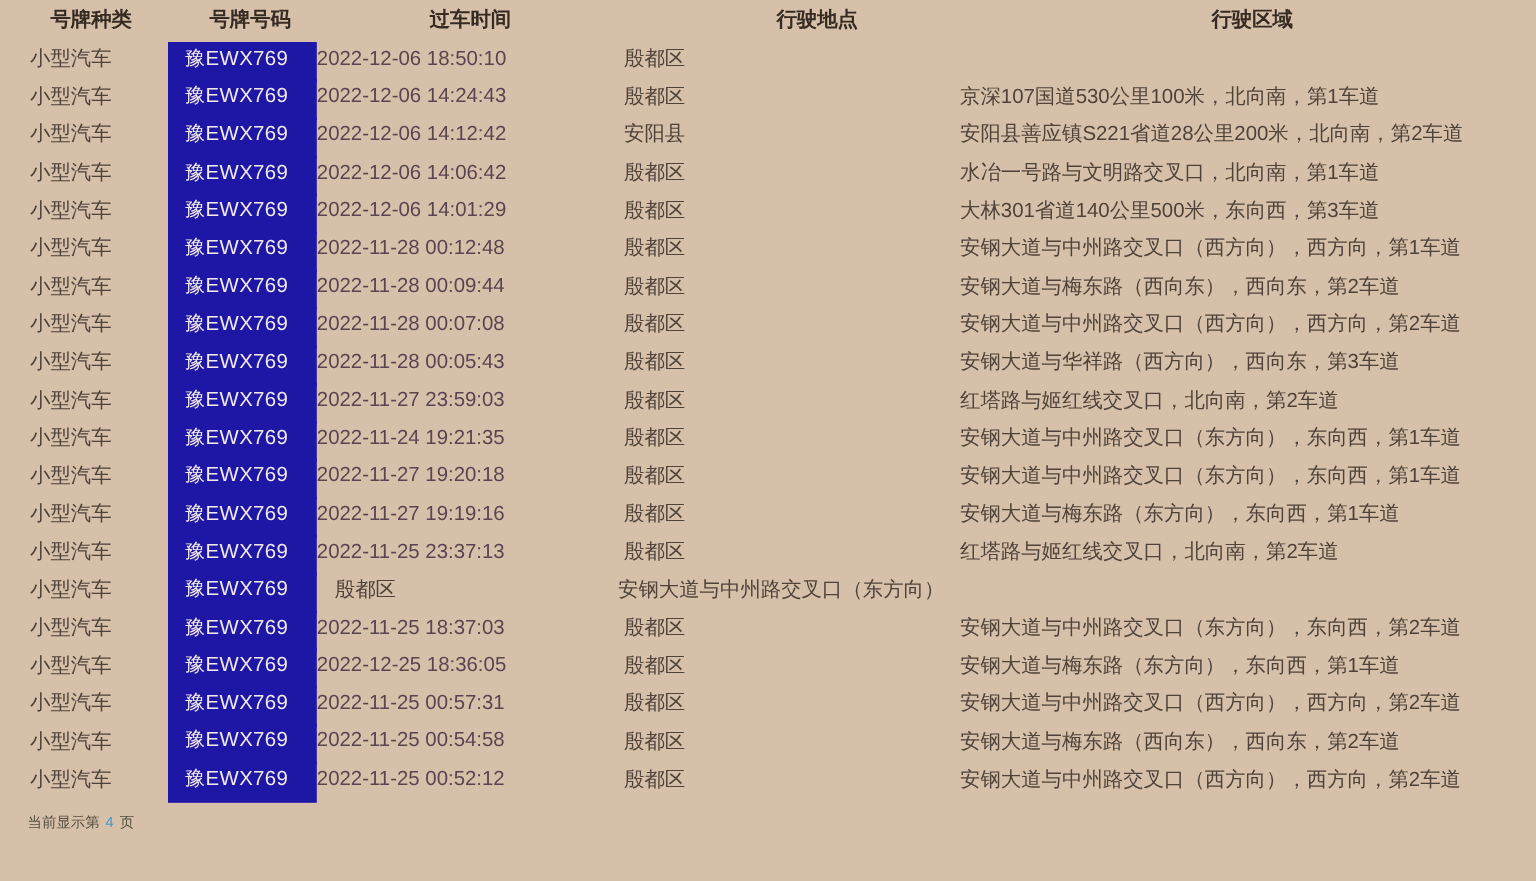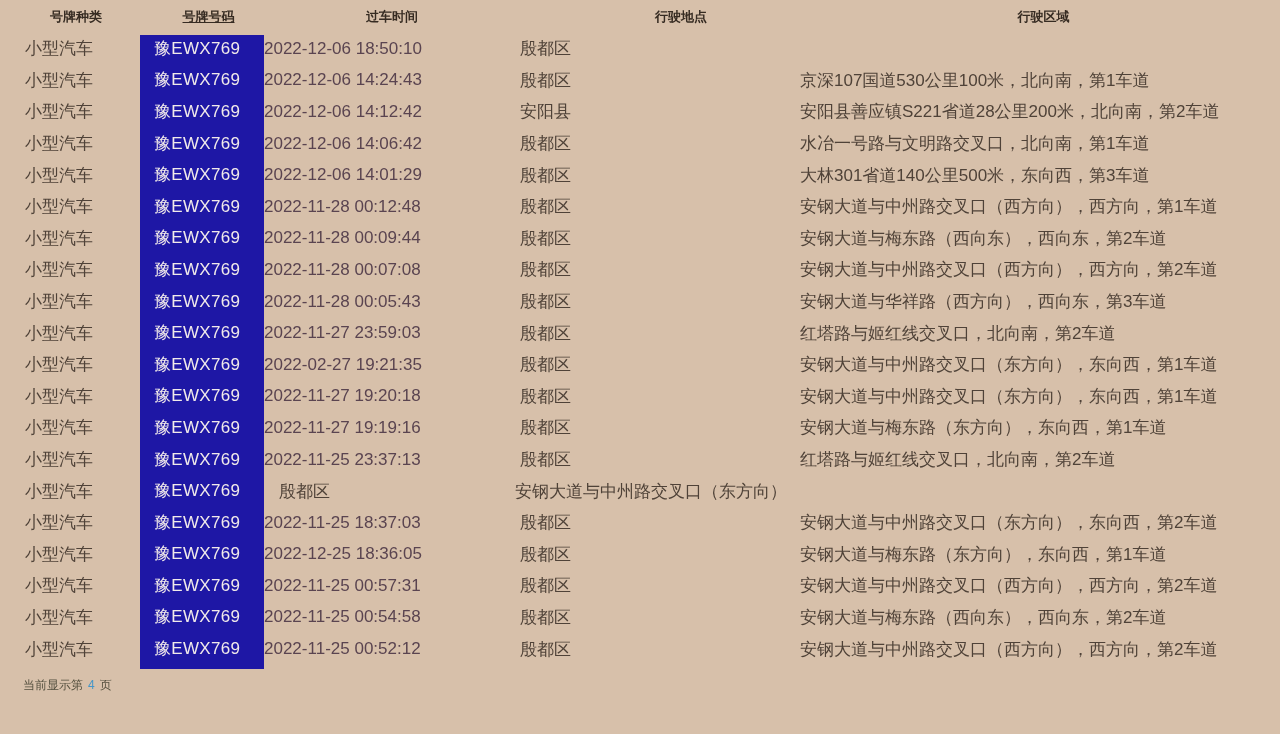--- a/index.html
+++ b/index.html
@@ -23,26 +23,26 @@
   }
   .table{width:1280px;}
   .header-row,.row{
     display:grid;
     grid-template-columns:140px 124px 241px 285px 1fr;
     align-items:center;
   }
   .header-row{
     height:33px;
     font-weight:bold;
-    font-size:13px;
+    font-size:17px;
     color:var(--header-text);
   }
   .hc{text-align:center;}
   .hc1{padding-left:12px;}
-  .hc2{padding-left:13px;text-decoration:underline;}
+  .hc2{padding-left:13px;}
   .hc3{padding-left:15px;}
   .hc4{padding-left:17px;}
   .hc5{padding-left:67px;}
   .row{
     height:31.6px;
     font-size:17px;
     color:var(--body-text);
   }
   .c1{padding-left:25px;}
   .c2{height:28px;}
@@ -177,21 +177,21 @@
     <div class="c3">2022-11-27 23:59:03</div>
     <div class="c4">殷都区</div>
     <div class="c5">红塔路与姬红线交叉口，北向南，第2车道</div>
   </div>
 
   <div class="row">
     <div class="c1">小型汽车</div>
     <div class="c2">
       <span class="plate">豫EWX769</span>
     </div>
-    <div class="c3">2022-02-27 19:21:35</div>
+    <div class="c3">2022-11-24 19:21:35</div>
     <div class="c4">殷都区</div>
     <div class="c5">安钢大道与中州路交叉口（东方向），东向西，第1车道</div>
   </div>
 
   <div class="row">
     <div class="c1">小型汽车</div>
     <div class="c2">
       <span class="plate">豫EWX769</span>
     </div>
     <div class="c3">2022-11-27 19:20:18</div>

